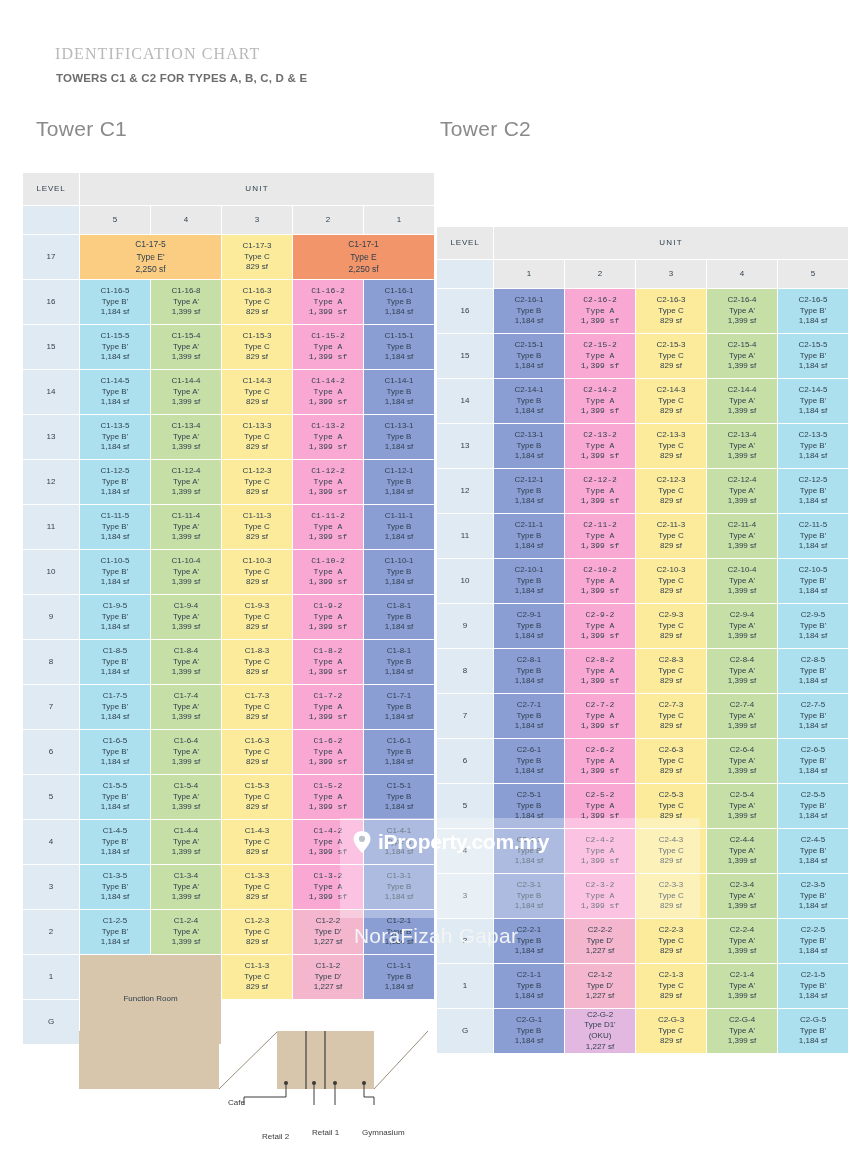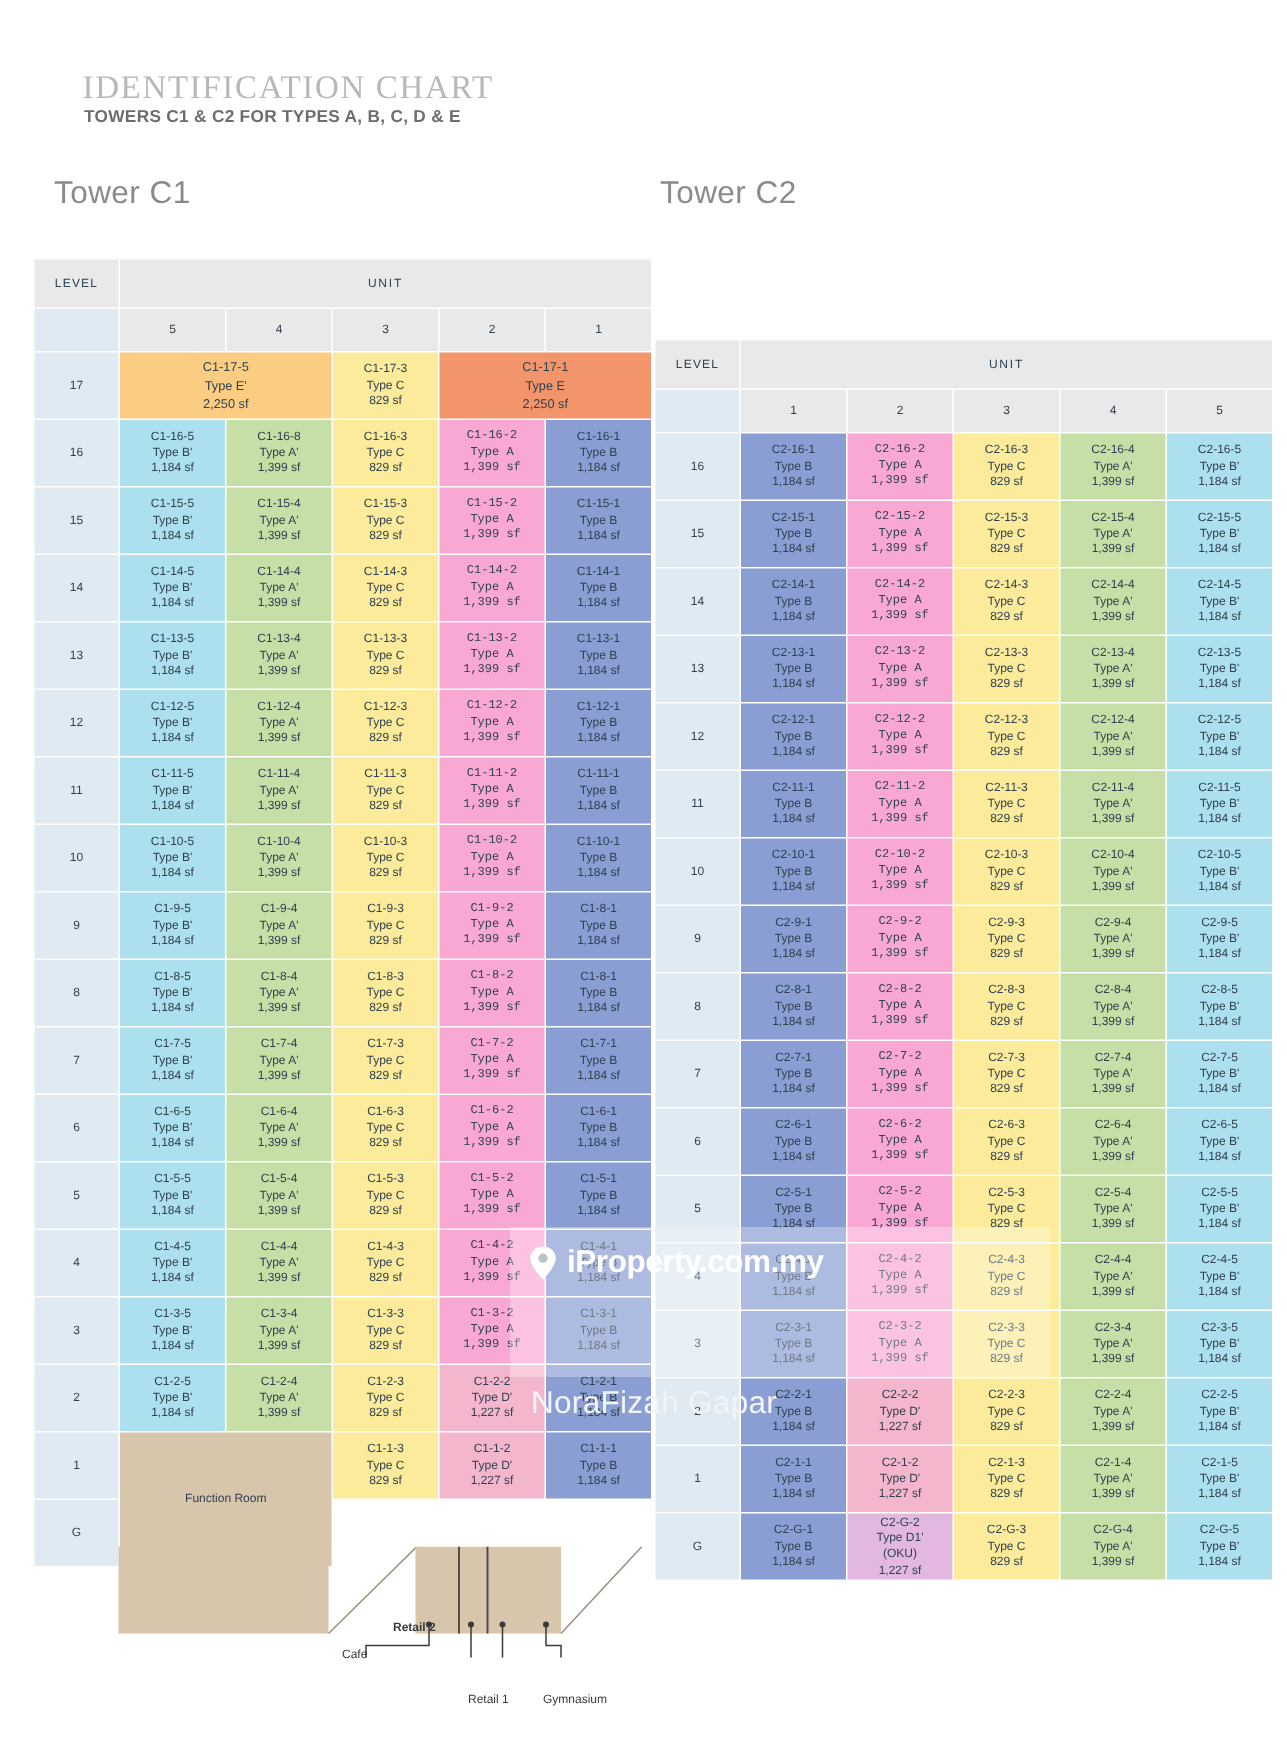--- a/index.html
+++ b/index.html
@@ -14,21 +14,21 @@
     font-family: "Liberation Sans", sans-serif;
     overflow: hidden;
   }
 
   
   #chart-title {
     position: absolute;
     left: 55px;
     top: 45px;
     font-family: "Liberation Serif", serif;
-    font-size: 22px;
+    font-size: 16px;
     letter-spacing: 1.1px;
     color: #b8b8b8;
     white-space: nowrap;
   }
   #chart-subtitle {
     position: absolute;
     left: 56px;
     top: 72px;
     font-size: 11.5px;
     font-weight: bold;
@@ -131,21 +131,21 @@
     height: 125px;
   }
   #c1-ground-diagram svg { display: block; }
   .gnd-label {
     position: absolute;
     font-size: 8px;
     color: #3a3a3a;
     white-space: nowrap;
   }
   #gnd-label-cafe       { left: 228px; top: 1080px; margin-top: 18px; }
-  #gnd-label-retail2    { left: 262px; top: 1080px; font-weight: bold; }
+  #gnd-label-retail2    { left: 262px; top: 1132px; }
   #gnd-label-retail1    { left: 312px; top: 1128px; }
   #gnd-label-gymnasium  { left: 362px; top: 1128px; }
 
   
   #watermark {
     position: absolute;
     left: 340px;
     top: 818px;
     width: 360px;
     height: 100px;

